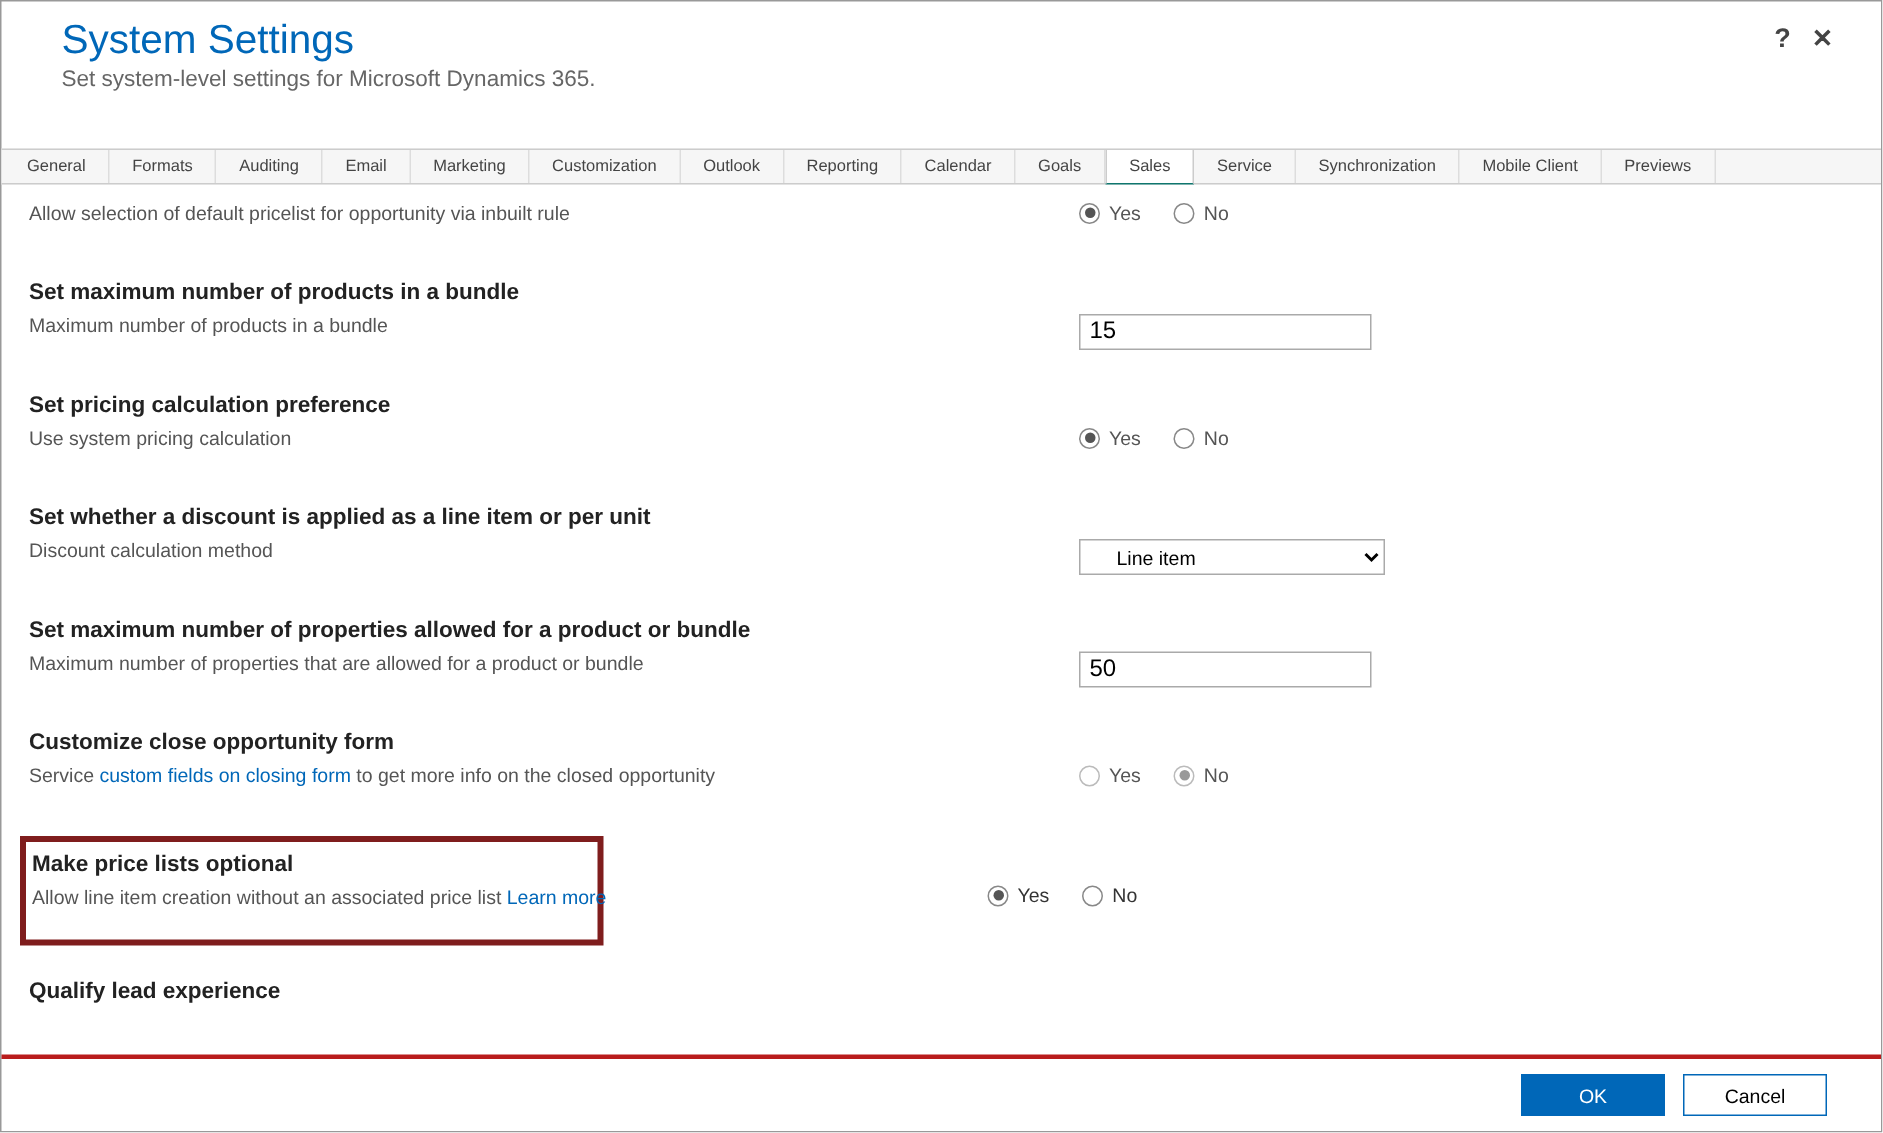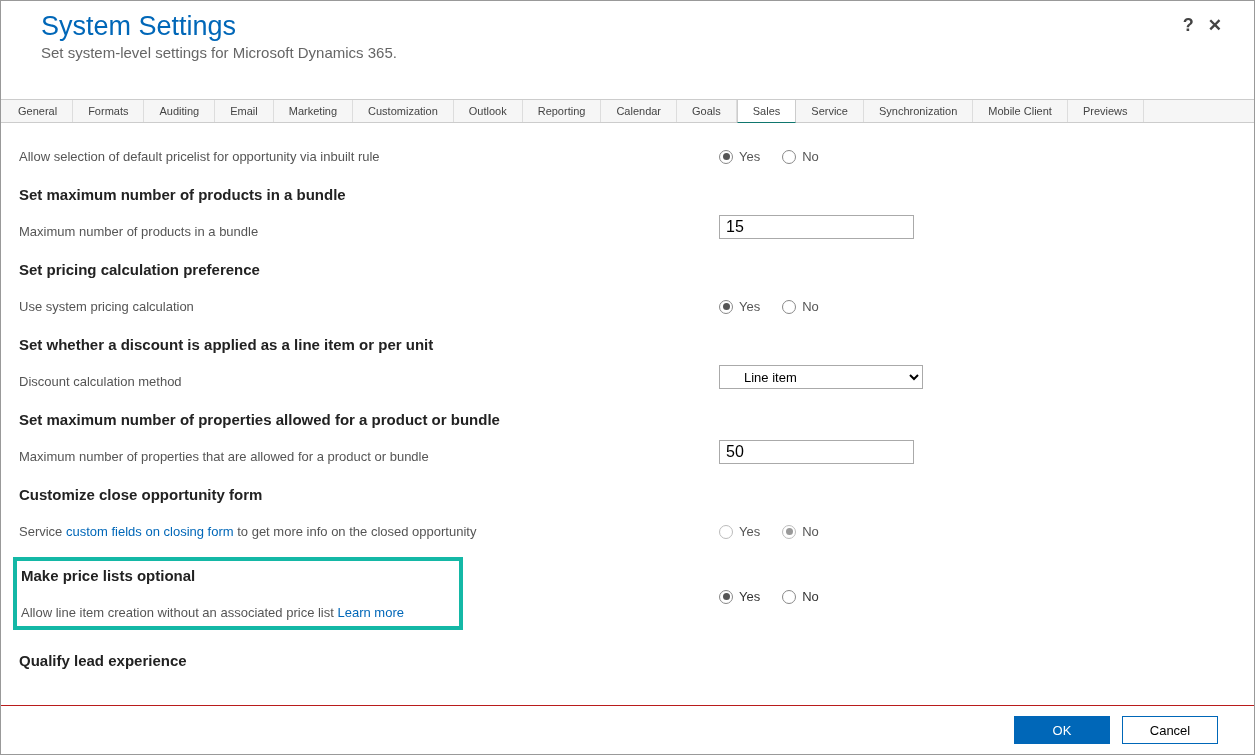--- a/index.html
+++ b/index.html
@@ -90,21 +90,21 @@
   }
   .section-title.cut {
     margin-top: -4px;
     overflow: hidden;
     height: 9px;
     line-height: 0;
     position: relative;
   }
   .row {
     display: flex;
-    align-items: flex-end;
+    align-items: flex-start;
     min-height: 30px;
     color: #555;
     font-size: 13px;
   }
   .row .label {
     flex: 0 0 700px;
   }
   .row .control {
     flex: 1;
   }
@@ -155,29 +155,29 @@
     padding: 0 20px;
     font-size: 13px;
     font-family: inherit;
     background: #fff;
   }
   .link {
     color: #0067b8;
     cursor: pointer;
   }
   .highlight-box {
-    border: 4px solid #14b8a6;
+    border: 4px solid #7f1d1d;
     padding: 2px 0px 6px 0px;
     margin-left: -6px;
-    width: 450px;
+    width: 389px;
   }
   .highlight-box .section-title { margin-top: 4px; padding-left: 4px;}
   .highlight-box .row .label { padding-left: 4px; flex: 0 0 696px;}
   .footer {
-    border-top: 1px solid #b91c1c;
+    border-top: 3px solid #b91c1c;
     padding: 10px 36px 10px 10px;
     display: flex;
     justify-content: flex-end;
     gap: 12px;
   }
   .btn {
     min-width: 96px;
     height: 28px;
     font-size: 13px;
     font-family: inherit;

